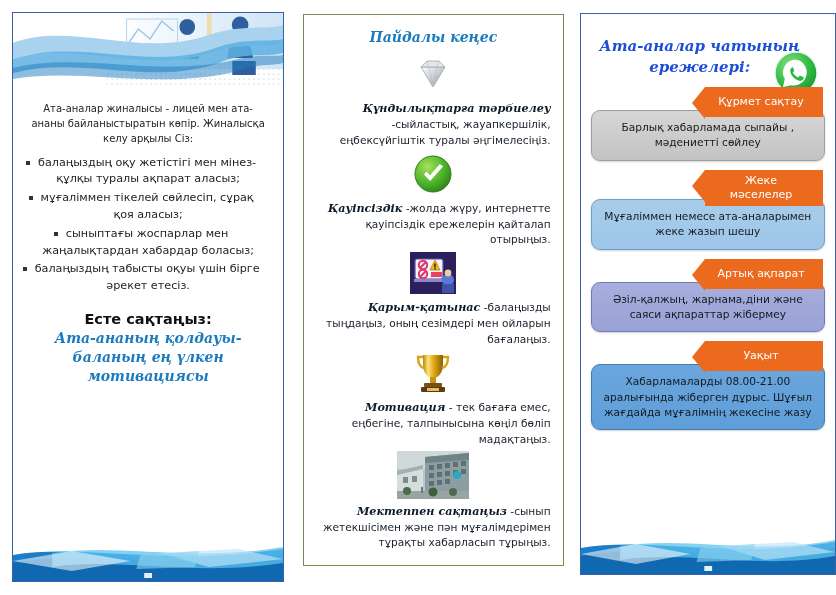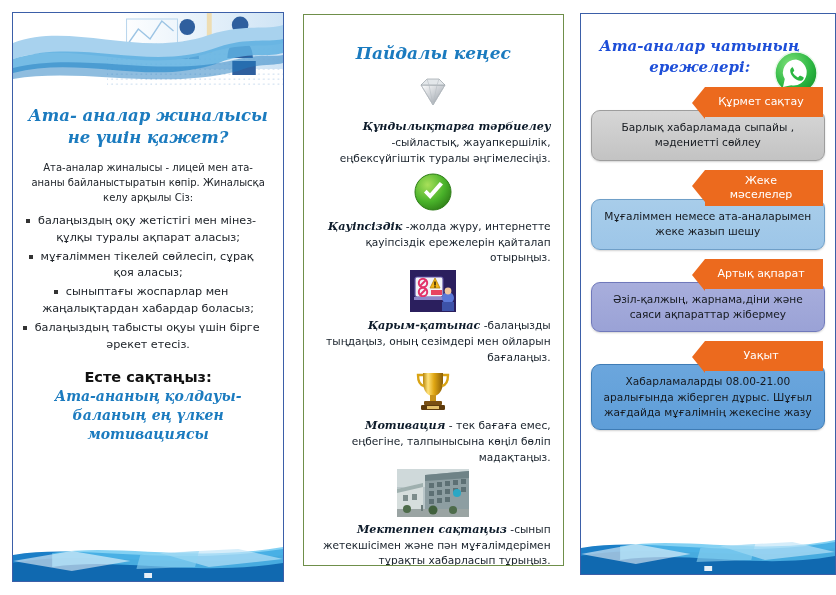--- a/index.html
+++ b/index.html
@@ -80,22 +80,22 @@
     font-family:"DejaVu Serif", serif;
     font-style:italic;font-weight:bold;
     color:#1b7bbf;font-size:14px;line-height:1.35;
     text-align:center;padding:0 14px;margin:2px 0 0 0;
   }
 
   
   .mid-title{
     font-family:"DejaVu Serif", serif;
     font-style:italic;font-weight:bold;
-    color:#1b7bbf;font-size:17px;
-    text-align:center;margin:28px 0 6px 0;
+    color:#1b7bbf;font-size:14px;
+    text-align:center;margin:14px 0 6px 0;
   }
   .tip{margin:0 0 2px 0;}
   .tip-img{display:flex;justify-content:center;align-items:center;height:46px;margin:2px 0 3px 0;}
   .tip-txt{
     font-size:10.6px;line-height:1.5;color:#17202a;
     text-align:right;padding:0 12px;
   }
   .tip-txt b{
     font-family:"DejaVu Serif", serif;
     font-style:italic;font-weight:bold;font-size:11.2px;color:#0d1b2a;
@@ -181,21 +181,20 @@
         </g>
         <path d="M168 34h22l-11 12z" fill="#ffffff" opacity=".9"></path>
         <rect x="198" y="0" width="5" height="40" fill="#f0d8a0" opacity=".8"></rect>
 
         <path d="M0 30 C60 8 130 46 200 22 C236 10 258 18 276 12 L276 30 C258 36 236 28 200 40 C130 62 60 26 0 46 Z" fill="#a8d2ee"></path>
         <path d="M0 46 C70 24 140 60 210 34 C240 24 260 30 276 26 L276 40 C258 45 240 38 210 50 C140 74 70 42 0 60 Z" fill="#5eb0e0" opacity=".85"></path>
         <path d="M0 55 C70 38 150 66 230 46 C250 41 266 44 276 42 L276 50 C266 53 250 50 230 58 C150 78 70 54 0 66 Z" fill="#1f7bc0" opacity=".5"></path>
       </svg>
     </div>
 
-    <div class="title-blue">Ата- аналар жиналысы не үшін қажет?</div>
 
     <div class="body-txt">Ата-аналар жиналысы - лицей мен ата-ананы байланыстыратын көпір. Жиналысқа келу арқылы Сіз:</div>
 
     <ul class="bullets">
       <li><span class="bdot"></span><span>балаңыздың оқу жетістігі мен мінез-құлқы туралы ақпарат аласыз;</span></li>
       <li><span class="bdot"></span><span>мұғаліммен тікелей сөйлесіп, сұрақ қоя аласыз;</span></li>
       <li><span class="bdot"></span><span>сыныптағы жоспарлар мен жаңалықтардан хабардар боласыз;</span></li>
       <li><span class="bdot"></span><span>балаңыздың табысты оқуы үшін бірге әрекет етесіз.</span></li>
     </ul>
 

